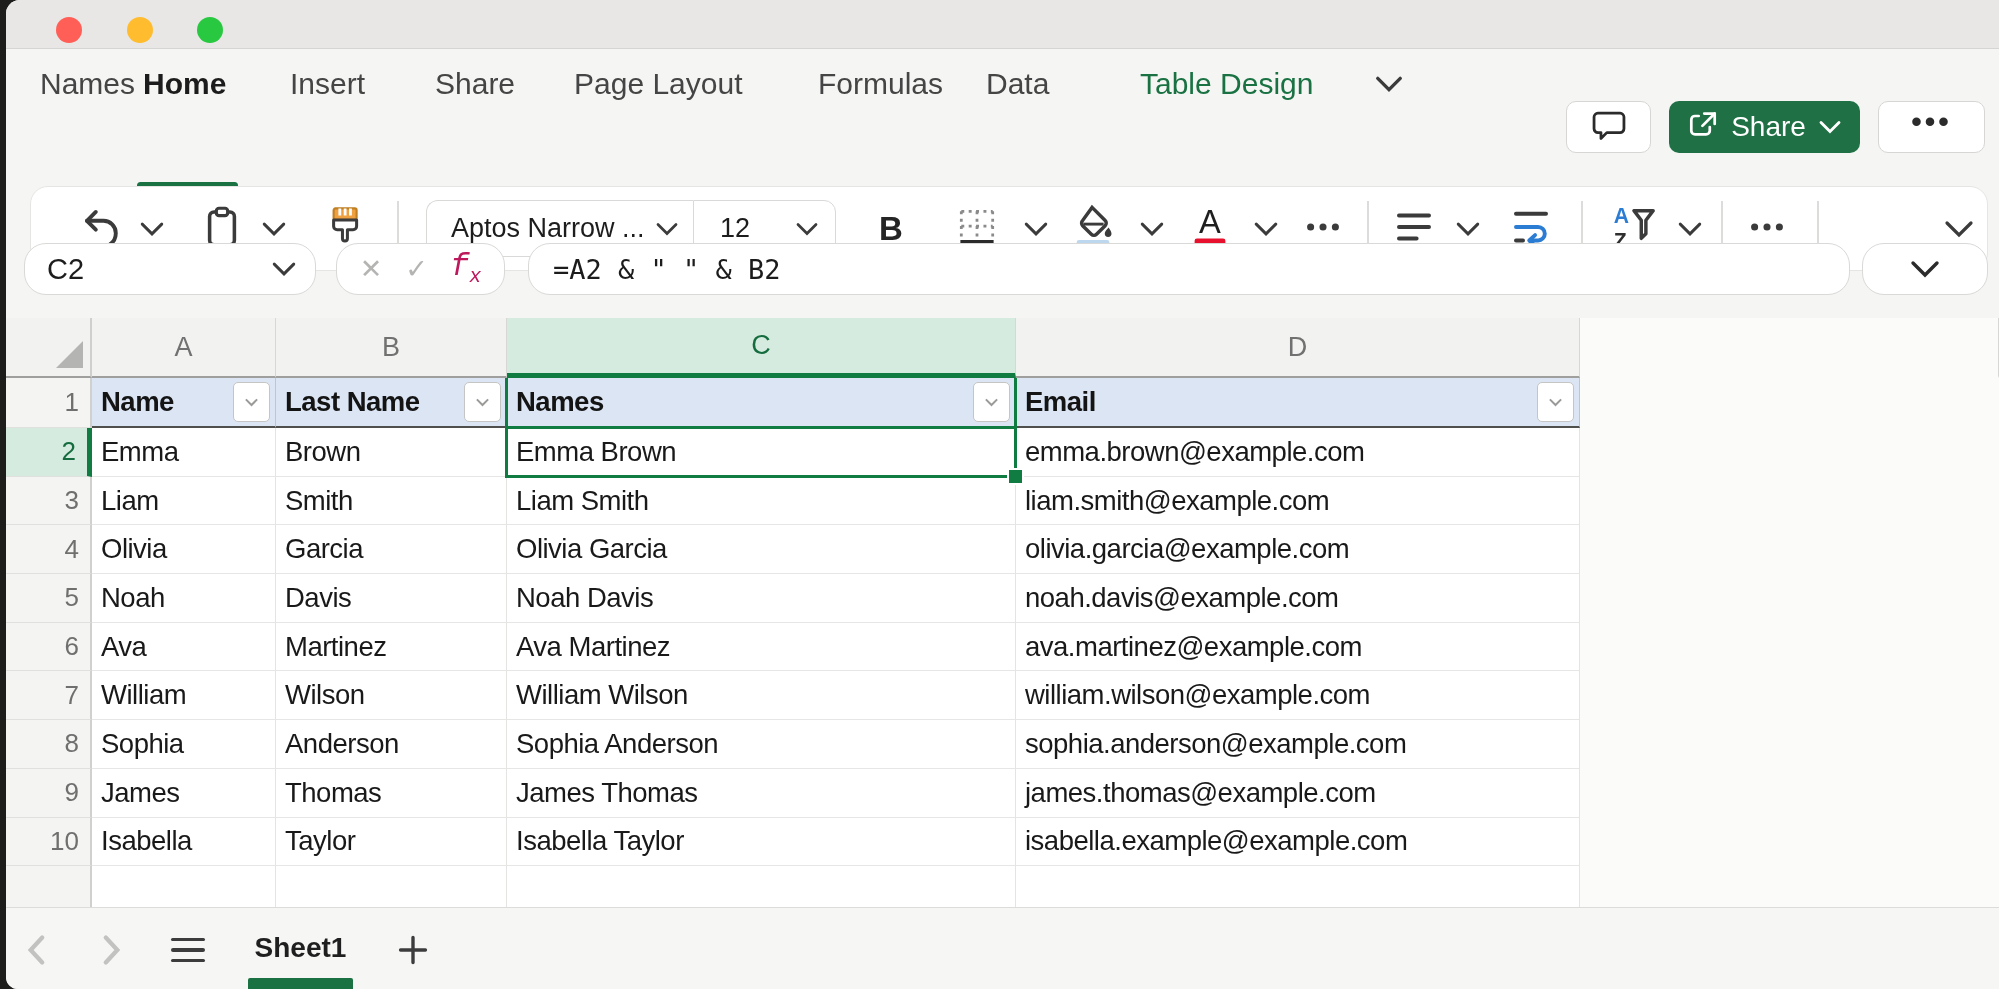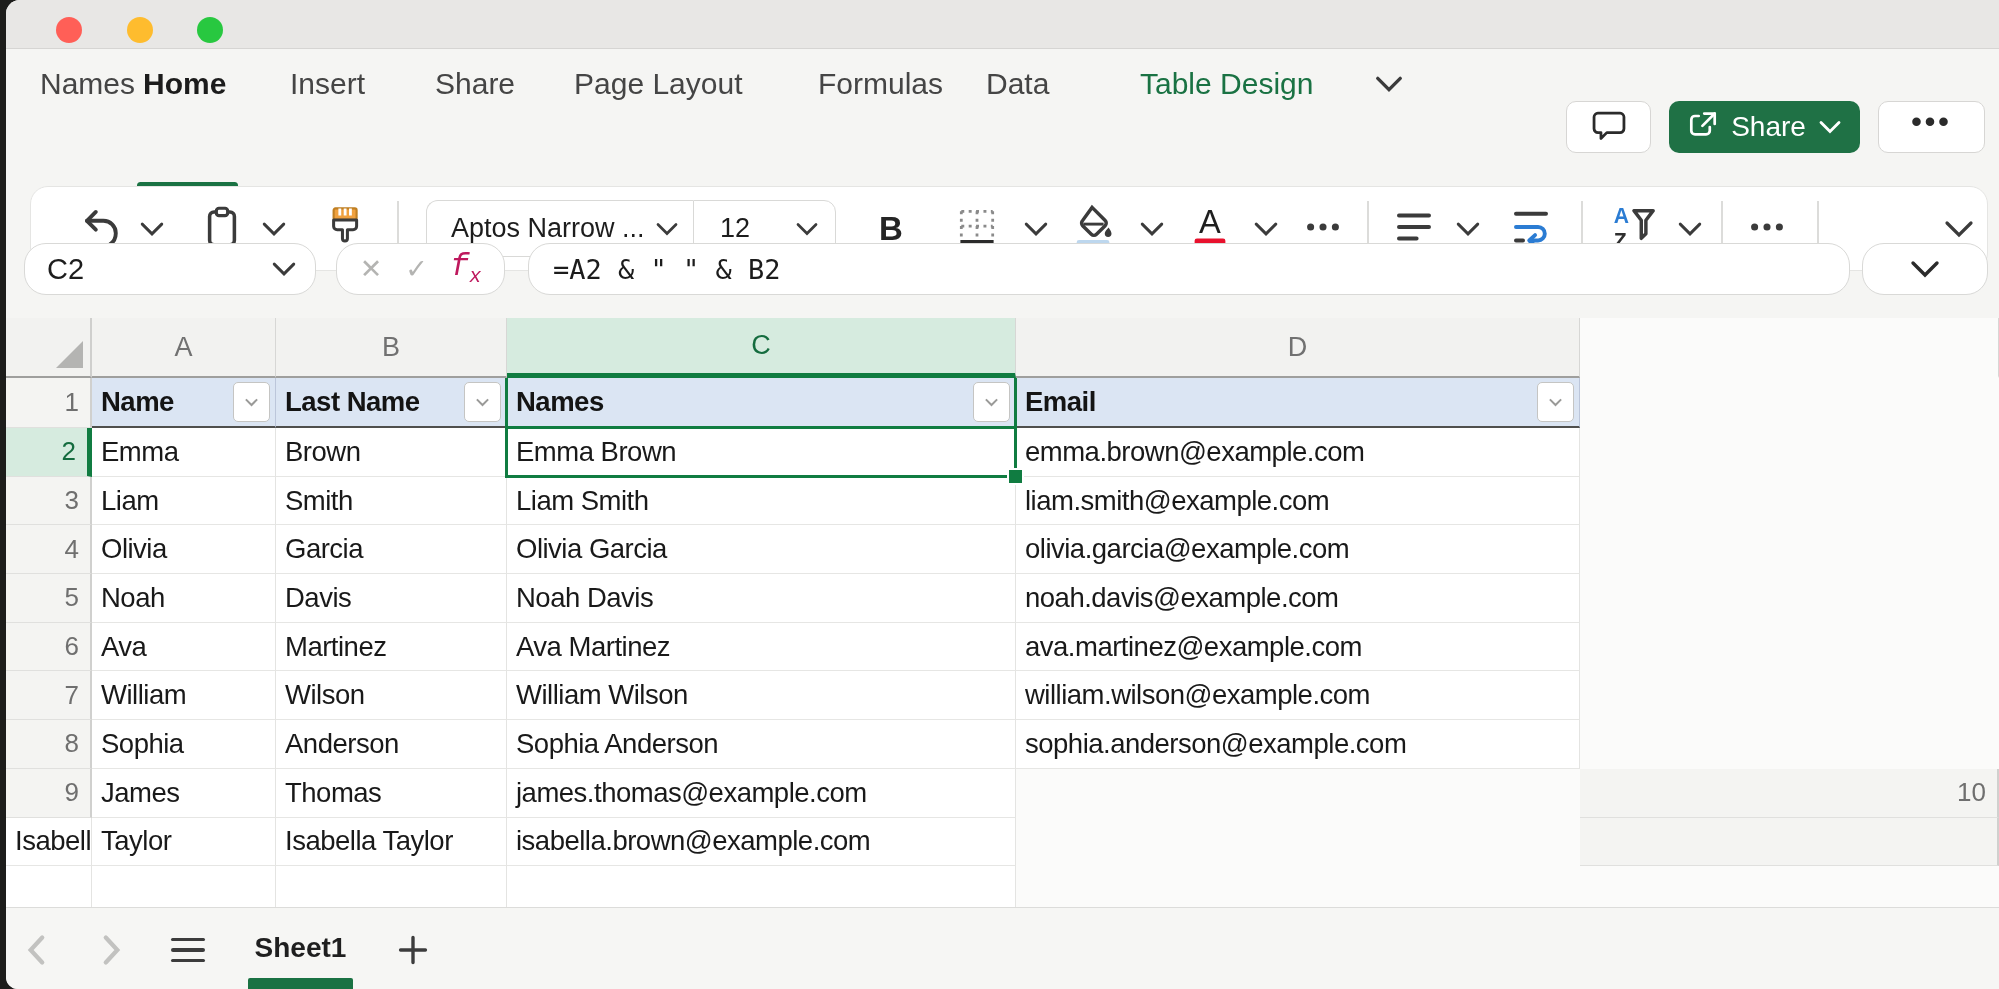--- a/index.html
+++ b/index.html
@@ -445,37 +445,40 @@
       <div class="rownum">
         <span>9</span>
       </div>
       <div class="cell dcell">
         <span>James</span>
       </div>
       <div class="cell dcell">
         <span>Thomas</span>
       </div>
       <div class="cell dcell">
+        <span>James Thomas</span>
+      </div>
+      <div class="cell dcell">
         <span>james.thomas@example.com</span>
       </div>
       <div class="filler"></div>
       <div class="rownum">
         <span>10</span>
       </div>
       <div class="cell dcell">
         <span>Isabella</span>
       </div>
       <div class="cell dcell">
         <span>Taylor</span>
       </div>
       <div class="cell dcell">
         <span>Isabella Taylor</span>
       </div>
       <div class="cell dcell">
-        <span>isabella.brown@example.com</span>
+        <span>isabella.example@example.com</span>
       </div>
       <div class="filler"></div>
       <div class="rownum">
         <span></span>
       </div>
       <div class="cell">
         <span></span>
       </div>
       <div class="cell">
         <span></span>

